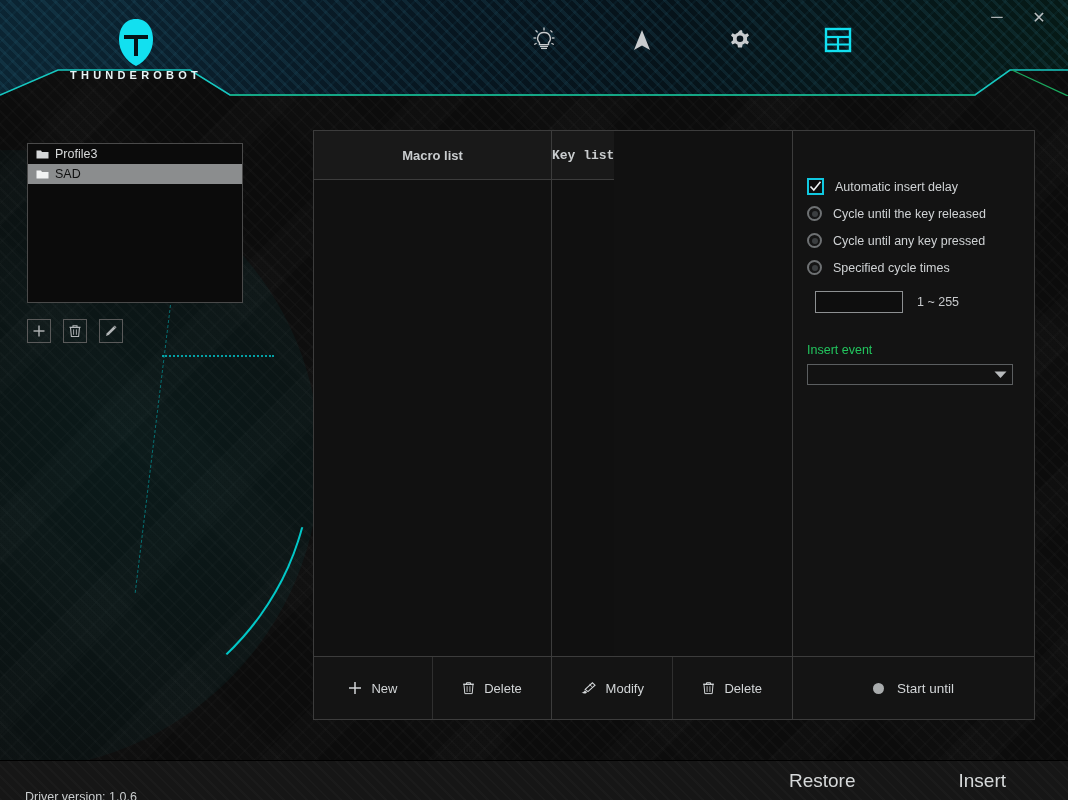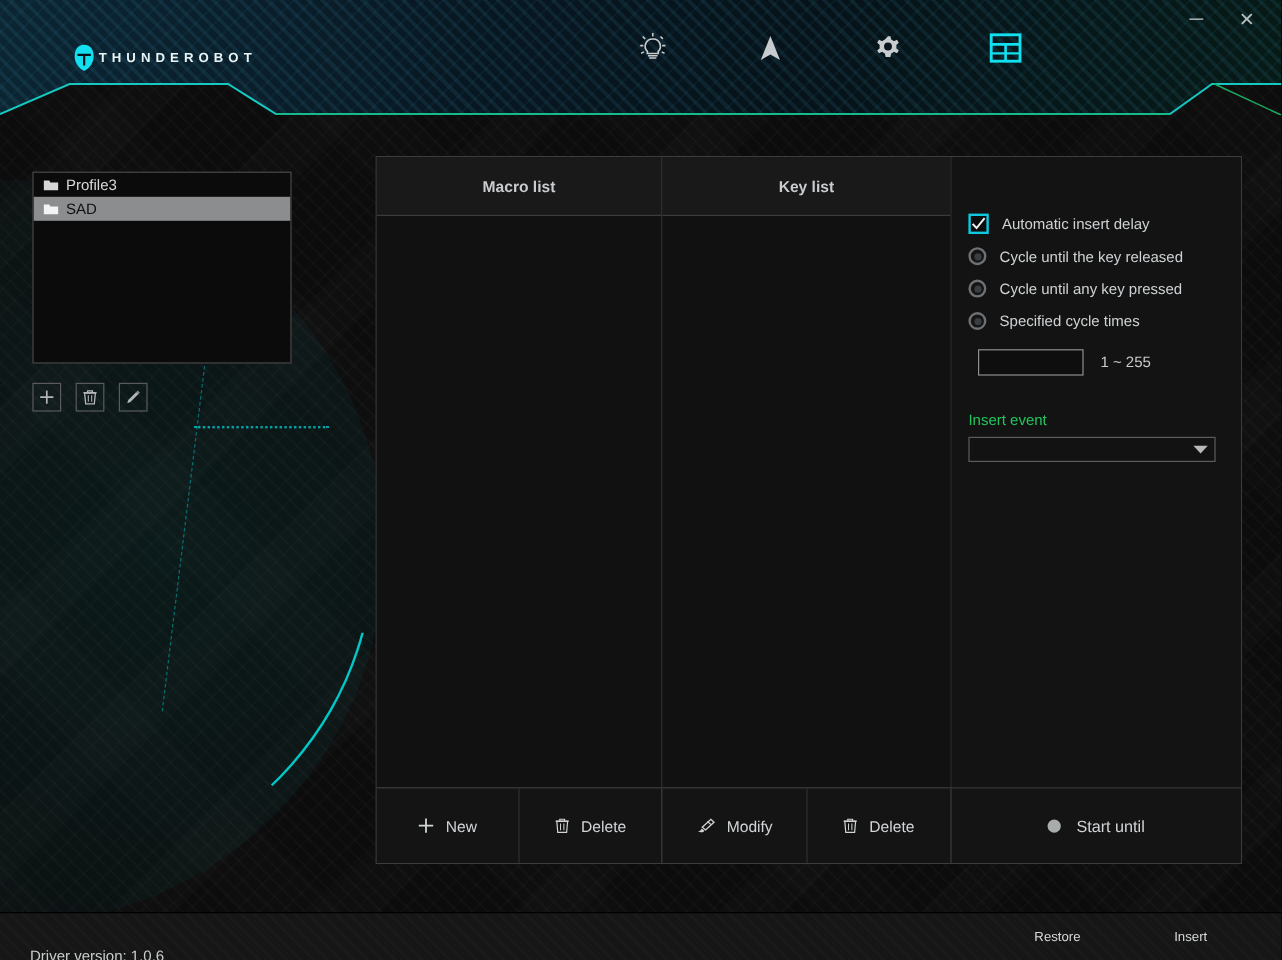--- a/index.html
+++ b/index.html
@@ -72,21 +72,21 @@
     clip-path: polygon(0 0, 1068px 0, 1068px 70px, 1010px 70px, 975px 96px, 230px 96px, 190px 70px, 58px 70px, 0 96px);
   }
   .header-line {
     position: absolute; left: 0; top: 0;
     width: 1068px; height: 96px;
     pointer-events: none;
   }
   .logo-wrap {
     position: absolute; left: 58px; top: 8px;
     width: 156px; height: 80px;
-    display: flex; flex-direction: row;
+    display: flex; flex-direction: column;
     align-items: center; justify-content: center;
   }
   .logo-mark { width: 52px; height: 52px; }
   .logo-text {
     margin-top: 1px;
     color: #e8f4f6;
     font-size: 11px;
     letter-spacing: 4.2px;
     font-weight: bold;
     font-family: "Liberation Sans", sans-serif;
@@ -143,21 +143,21 @@
   
   .panel {
     position: absolute; left: 313px; top: 130px;
     width: 722px; height: 590px;
     border: 1px solid #3c3c3c;
     background: #101010;
     display: flex; flex-direction: column;
   }
   .panel-body { flex: 1; display: flex; min-height: 0; }
   .col-macro { width: 238px; border-right: 1px solid #3c3c3c; display: flex; flex-direction: column; }
-  .col-key   { width: 241px; border-right: 1px solid #3c3c3c; display: flex; flex-direction: column; }
+  .col-key   { width: 241px; border-right: 1px solid #3c3c3c; display: flex; flex-direction: row; font-family: Liberation Mono, monospace; }
   .col-opts  { flex: 1; display: flex; flex-direction: row; }
   .col-head {
     height: 49px;
     background: #191919;
     border-bottom: 1px solid #3c3c3c;
     display: flex; align-items: center; justify-content: center;
     color: #c9ccce; font-size: 13px; font-weight: bold;
   }
   .col-head.blank { background: #191919; border-bottom: none; }
   .list-area { flex: 1; background: #111111; }
@@ -243,21 +243,21 @@
     display: flex; align-items: center;
   }
   .driver-ver {
     margin-left: 25px;
     color: #c9cccd; font-size: 12.5px; margin-top: 32px;
   }
   .bottom-actions {
     margin-left: auto; margin-right: 62px;
     display: flex; gap: 78px;
   }
-  .bottom-action { color: #d6d9da; font-size: 11px; cursor: pointer; }
+  .bottom-action { color: #d6d9da; font-size: 19px; cursor: pointer; margin-left: 25px; }
 </style>
 </head>
 <body>
 
 <div id="app">
 
   <div class="bg-hatch"></div>
   <div class="bg-blocks"></div>
   <div class="bg-circle"></div>
   <div class="bg-arc"></div>

